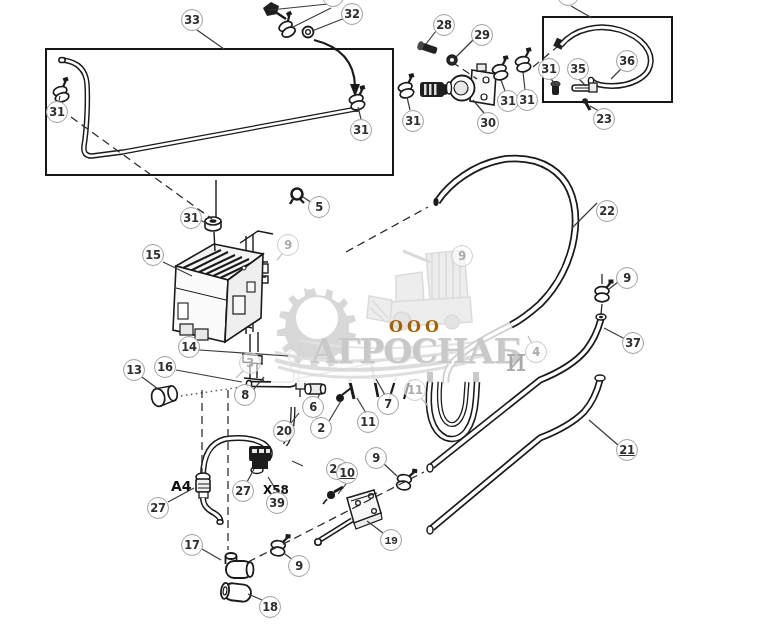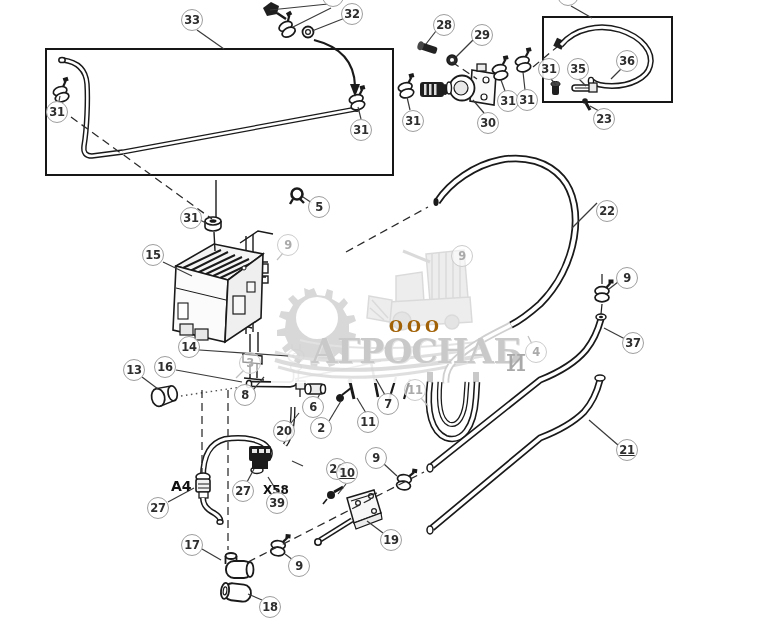--- a/index.html
+++ b/index.html
@@ -363,20 +363,20 @@
       <div class="callout" style="left: 357px; top: 411px;">11</div>
       <div class="callout" style="left: 310px; top: 417px;">2</div>
       <div class="callout" style="left: 273px; top: 420px; text-align: center;">20</div>
       <div class="callout" style="left: 616px; top: 439px; text-decoration: underline;">21</div>
       <div class="callout" style="left: 365px; top: 447px;">9</div>
       <div class="callout" style="left: 302px; top: 458px; margin-left: 24px;">26</div>
       <div class="callout" style="left: 336px; top: 462px; text-decoration: underline;">10</div>
       <div class="callout" style="left: 232px; top: 480px;">27</div>
       <div class="callout" style="left: 266px; top: 492px;">39</div>
       <div class="callout" style="left: 147px; top: 497px;">27</div>
-      <div class="callout" style="left: 380px; top: 529px;">19</div>
+      <div class="callout" style="left: 380px; top: 529px; font-family: Liberation Mono, monospace;">19</div>
       <div class="callout" style="left: 181px; top: 534px;">17</div>
       <div class="callout" style="left: 288px; top: 555px;">9</div>
       <div class="callout" style="left: 259px; top: 596px;">18</div>
       <div class="callout partial" style="left: 322px; top: -15px;"></div>
       <div class="callout partial" style="left: 557px; top: -16px;"></div>
     </div>
 </div>
 
 </body></html>

